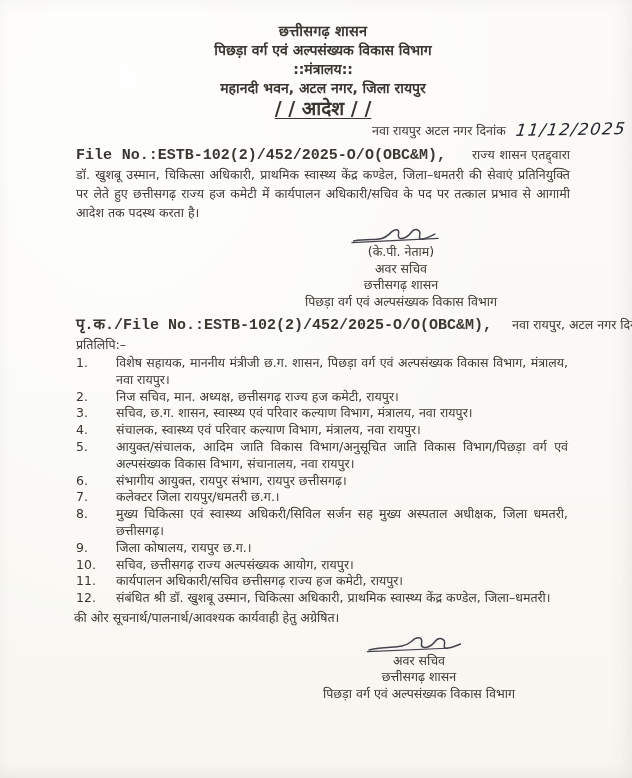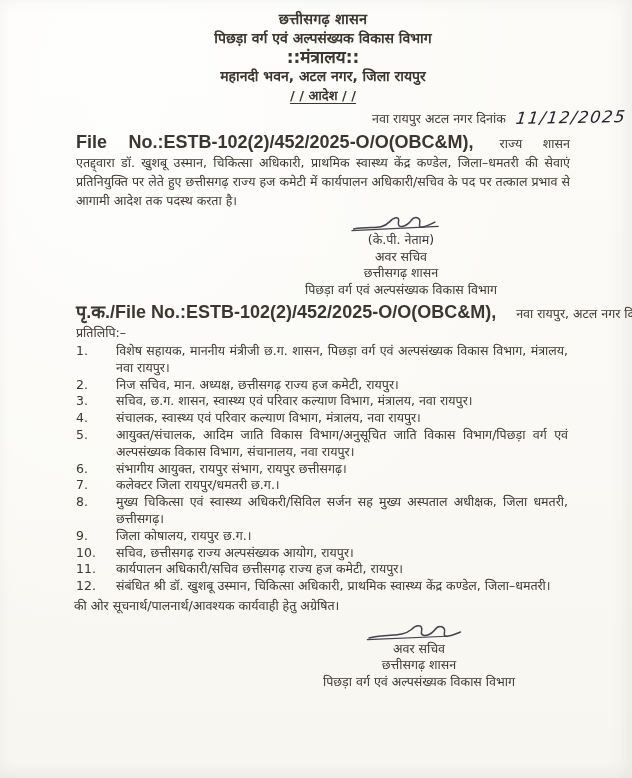--- a/index.html
+++ b/index.html
@@ -9,48 +9,48 @@
     margin: 0 auto;
     box-sizing: border-box;
     position: relative;
     background:
       radial-gradient(ellipse at 20% 10%, rgba(255,255,255,0.8), rgba(255,255,255,0) 60%),
       linear-gradient(180deg, #fcfbf8 0%, #faf9f5 55%, #f7f6f1 100%);
     box-shadow: inset -8px 0 18px rgba(80,78,70,0.05), inset 0 -6px 14px rgba(80,78,70,0.04);
     color: #3b3630;
     font-family: "DejaVu Sans", sans-serif;
     font-size: 12.5px;
-    padding: 10px 62px 0 76px;
+    padding: 22px 62px 0 76px;
     overflow: hidden;
   }
   .center { text-align: center; }
   .hdr1 { font-size: 14.5px; font-weight: 600; line-height: 19px; letter-spacing: .2px; }
   .hdr2 { font-size: 14px;   font-weight: 600; line-height: 19px; }
-  .hdr3 { font-size: 17px;   font-weight: 600; line-height: 19px; }
+  .hdr3 { font-size: 14px;   font-weight: 600; line-height: 19px; }
   .hdr4 { font-size: 14px; font-weight: 600; line-height: 19px; }
   .order-title {
-    font-size: 13px; font-weight: 600; line-height: 20px;
+    font-size: 19px; font-weight: 600; line-height: 20px;
     text-decoration: underline; text-underline-offset: 3px;
   }
   .dateline {
     text-align: right; line-height: 20px; margin: 2px -56px 0 0;
     white-space: nowrap;
   }
   .hw {
     display: inline-block;
     font-style: italic;
     transform: skewX(-8deg) rotate(-1deg);
     font-size: 16.5px;
     letter-spacing: 1.5px;
     color: #24242e;
     font-weight: 500;
     margin-left: 6px;
   }
   .para1 { margin: 4px 0 0 0; text-align: justify; line-height: 19px; }
-  .latin-bold { font-family: Liberation Sans, sans-serif; font-weight: bold; font-size: 18px; margin-right: 26px; }
+  .latin-bold { font-family: Liberation Mono, monospace; font-weight: bold; font-size: 15px; margin-right: 26px; }
   .para2 { margin: 2px 0 0 0; text-indent: 38px; line-height: 19px; }
   .right-col {
     width: 330px; margin: 2px 4px 0 auto; text-align: center; line-height: 18px;
   }
   .sig-svg { display: block; margin: 0 auto -2px auto; height: 22px; }
   .sig-line { line-height: 16.5px; }
   .endorse-line {
     margin: 4px -56px 0 0; line-height: 20px; white-space: nowrap;
   }
   .copy-label { line-height: 18px; }

